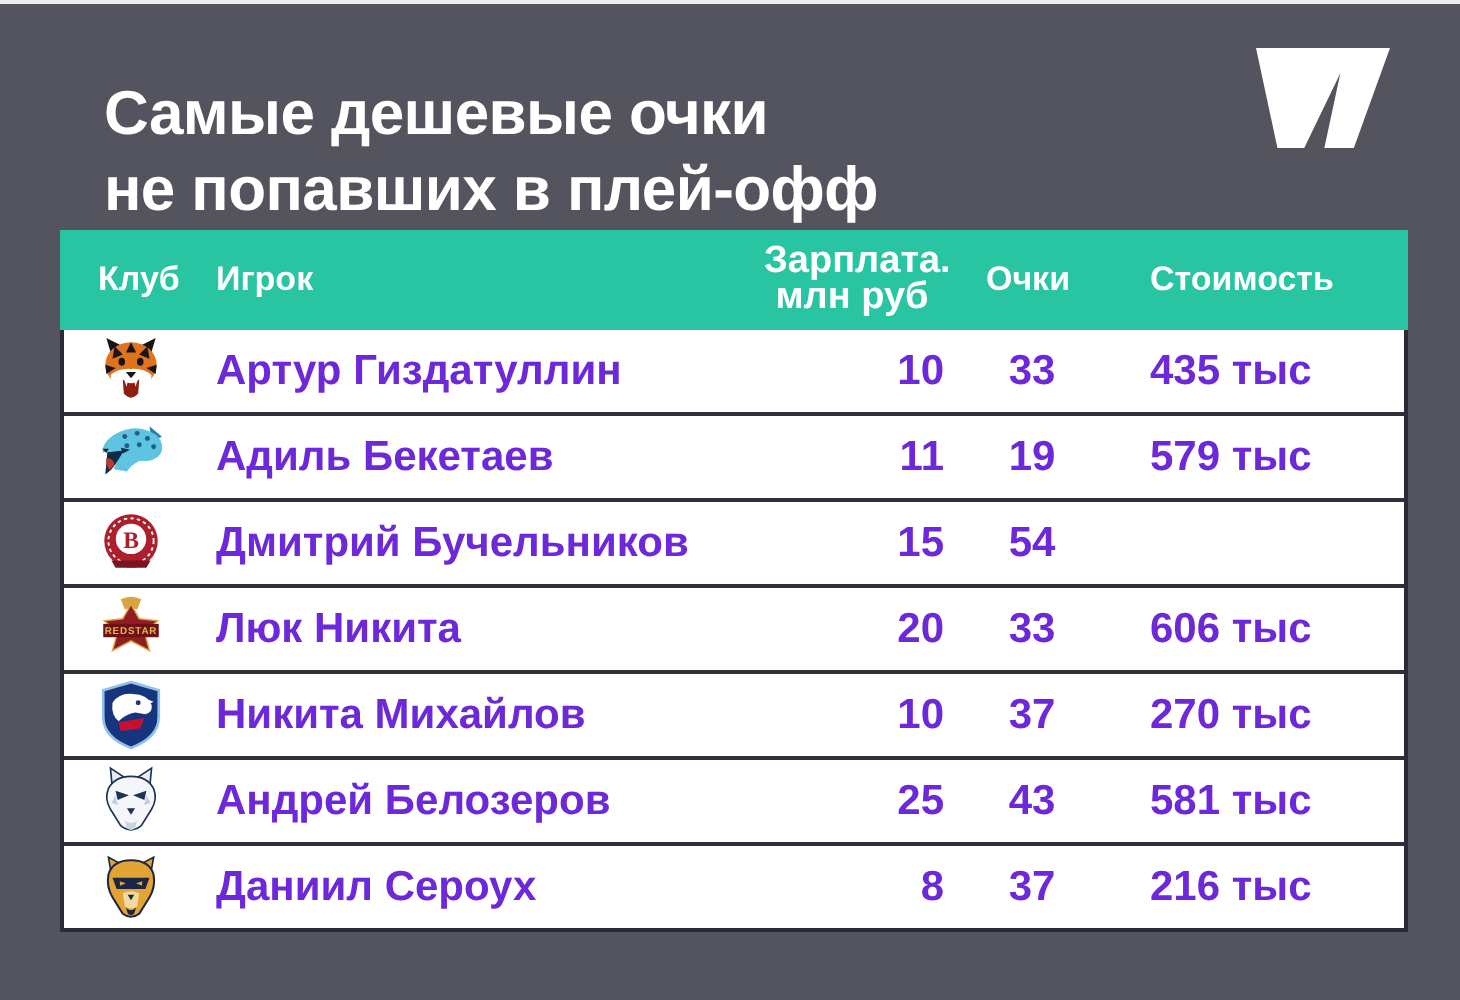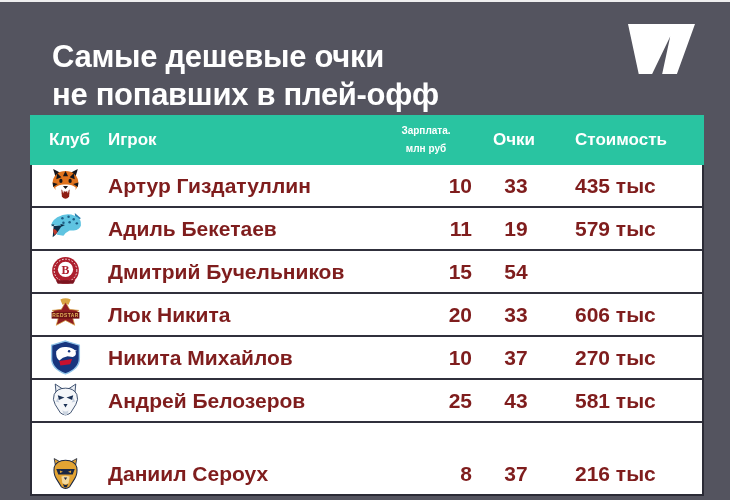--- a/index.html
+++ b/index.html
@@ -22,29 +22,29 @@
     border:2px solid #2B2B36;border-top:none;
   }
   .thead{
     position:relative;height:50px;background:#29C4A1;color:#FFFFFF;
     margin:0 -2px; 
   }
   .row{
     position:relative;height:41px;background:#FFFFFF;
     border-bottom:2px solid #30303C;
   }
-  .row:last-child{border-bottom:none;margin-top:30px;}
+  .row:last-child{border-bottom:none;}
   .th,.cell{position:absolute;top:50%;transform:translateY(-50%);white-space:nowrap;}
   .th{font-weight:700;font-size:17px;}
   .th-club{left:19px;}
   .th-player{left:78px;}
-  .th-salary{left:352px;width:88px;text-align:center;font-size:10px;line-height:18px;}
+  .th-salary{left:352px;width:88px;text-align:center;font-size:19px;line-height:18px;}
   .th-points{left:442px;width:84px;text-align:center;}
   .th-cost{left:545px;}
-  .cell{color:#7f1d1d;font-weight:700;font-size:21px;}
+  .cell{color:#6d28d9;font-weight:700;font-size:21px;}
   .cell-club{left:0;width:66px;display:flex;justify-content:center;align-items:center;height:100%;transform:none;top:0;}
   .cell-player{left:76px;}
   .cell-salary{left:352px;width:88px;text-align:right;}
   .cell-points{left:442px;width:84px;text-align:center;}
   .cell-cost{left:543px;}
   .logo{width:37px;height:37px;display:block;}
 </style>
 </head>
 <body>
 

